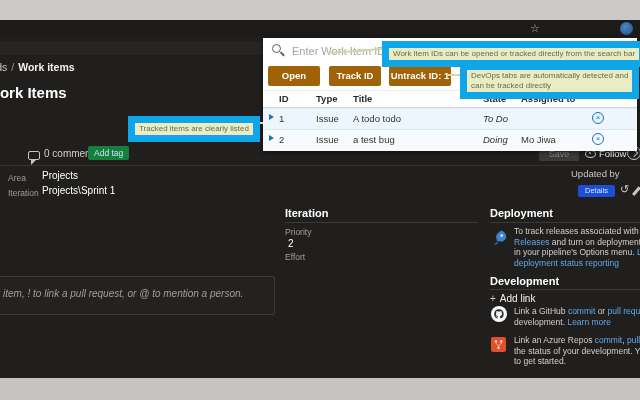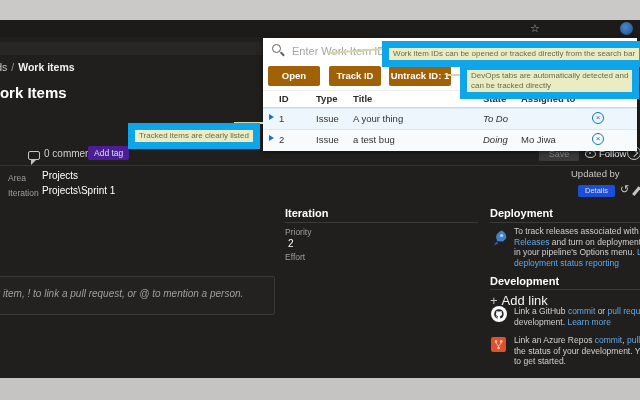--- a/index.html
+++ b/index.html
@@ -20,21 +20,21 @@
   .band{left:0;top:42px;width:640px;height:13px;background:#272625;}
   .breadcrumb{left:-26px;top:61px;font-size:10.5px;color:#c8c6c4;white-space:nowrap;}
   .breadcrumb .cur{color:#f3f2f1;font-weight:bold;margin-left:4px;}
   .breadcrumb .sep{margin-left:4px;color:#979593;}
   .page-title{left:-14px;top:84px;font-size:15px;font-weight:bold;color:#ffffff;white-space:nowrap;}
 
   .bubble{left:28px;top:151px;width:10px;height:7px;border:1px solid #c8c6c4;border-radius:2px;}
   .bubble::after{content:"";position:absolute;left:2px;top:7px;border:3px solid transparent;
     border-top-color:#c8c6c4;border-left-color:#c8c6c4;width:0;height:0;}
   .comments-text{left:44px;top:148px;font-size:10px;color:#d2d0ce;}
-  .add-tag{left:88px;top:146px;background:#4c1d95;color:#cfe3f7;font-size:8.5px;
+  .add-tag{left:88px;top:146px;background:#15803d;color:#cfe3f7;font-size:8.5px;
     padding:2px 6px;border-radius:2px;cursor:pointer;}
 
   .save-btn{left:539px;top:147px;width:40px;height:14px;background:#3b3a39;color:#8a8886;
     font-size:9px;line-height:14px;text-align:center;border-radius:1px;}
   .follow-btn{left:585px;top:147px;height:14px;color:#f3f2f1;font-size:9.5px;line-height:14px;cursor:pointer;}
   .eye{display:inline-block;width:9px;height:6px;border:1px solid #d2d0ce;border-radius:50%;
     position:relative;top:1px;margin-right:3px;}
   .eye::after{content:"";position:absolute;left:2.5px;top:1px;width:2px;height:2px;border-radius:50%;background:#d2d0ce;}
   .circle-btn{left:627px;top:146px;width:12px;height:12px;border:1px solid #c8c6c4;border-radius:50%;cursor:pointer;}
   .circle-btn::after{content:"";position:absolute;left:3px;top:3px;width:5px;height:5px;
@@ -61,21 +61,21 @@
   .sec-div{height:1px;background:#3b3a39;}
   .plan-head{left:285px;top:207px;} .plan-div{left:285px;top:222px;width:193px;}
   .prio-label{left:285px;top:227px;} .prio-value{left:288px;top:238px;cursor:text;}
   .effort-label{left:285px;top:252px;}
   .deploy-head{left:490px;top:207px;} .deploy-div{left:490px;top:222px;width:150px;}
   .rocket{left:491px;top:229px;}
   .rich{font-size:8.5px;line-height:10.5px;color:#d2d0ce;white-space:nowrap;}
   .rich .lnk{color:#61a8e8;cursor:pointer;}
   .deploy-text{left:514px;top:226px;}
   .dev-head{left:490px;top:275px;} .dev-div{left:490px;top:289px;width:150px;}
-  .addlink{left:490px;top:293px;font-size:13px;color:#f3f2f1;cursor:pointer;}
+  .addlink{left:490px;top:293px;font-size:10px;color:#f3f2f1;cursor:pointer;}
   .addlink .plus{color:#c8c6c4;margin-right:4px;}
   .gh-icon{left:491px;top:306px;} .gh-text{left:514px;top:306px;}
   .repos-icon{left:491px;top:337px;} .repos-text{left:514px;top:335px;}
 
   
   .popup{left:263px;top:38px;width:374px;height:113px;background:#ffffff;
     box-shadow:0 1px 5px rgba(0,0,0,.6);}
   .mag{left:272px;top:44px;width:7px;height:7px;border:1.5px solid #605e5c;border-radius:50%;}
   .mag::after{content:"";position:absolute;left:7px;top:8px;width:5px;height:1.5px;
     background:#605e5c;transform:rotate(45deg);}
@@ -97,21 +97,21 @@
   .tri{width:0;height:0;border-left:5px solid #1673c7;border-top:3.5px solid transparent;
     border-bottom:3.5px solid transparent;left:269px;cursor:pointer;}
   .tri1{top:114px;} .tri2{top:135px;}
   .untrack-ic{width:10px;height:10px;border:1px solid #1673c7;border-radius:50%;color:#1673c7;
     font-size:8px;line-height:10px;text-align:center;left:592px;cursor:pointer;}
   .ui1{top:112px;} .ui2{top:133px;}
 
   
   .ann{background:#eaedc4;border:7px solid #0ea5e9;color:#666a4e;font-size:8px;
     line-height:10px;padding:1px 4px;white-space:nowrap;}
-  .ann1{left:382px;top:41px;} .ann2{left:460px;top:63px;} .ann3{left:128px;top:116px;margin-top:7px;}
+  .ann1{left:382px;top:41px;} .ann2{left:460px;top:63px;} .ann3{left:128px;top:116px;}
   .lead{height:1.5px;background:#d4d8a6;}
   .lead1{left:328px;top:50px;width:54px;transform:rotate(-4deg);}
   .lead2{left:447px;top:74px;width:13px;}
   .lead3{left:234px;top:122px;width:29px;}
 </style>
 </head>
 <body>
 
 <div id="screen">
 
@@ -214,21 +214,21 @@
   <div class="abs th c-type">Type</div>
   <div class="abs th c-title">Title</div>
   <div class="abs th c-state" style="font-style:normal;">State</div>
   <div class="abs th c-asg">Assigned to</div>
   <div class="abs thead-bot"></div>
 
   <div class="abs trow trow1"></div>
   <div class="abs tri tri1"></div>
   <div class="abs td c-id r1-y">1</div>
   <div class="abs td c-type r1-y">Issue</div>
-  <div class="abs td c-title r1-y">A your thing</div>
+  <div class="abs td c-title r1-y">A todo todo</div>
   <div class="abs td c-state r1-y">To Do</div>
   <div class="abs td c-asg r1-y"></div>
   <div class="abs untrack-ic ui1">×</div>
 
   <div class="abs trow trow2"></div>
   <div class="abs tri tri2"></div>
   <div class="abs td c-id r2-y">2</div>
   <div class="abs td c-type r2-y">Issue</div>
   <div class="abs td c-title r2-y">a test bug</div>
   <div class="abs td c-state r2-y">Doing</div>

